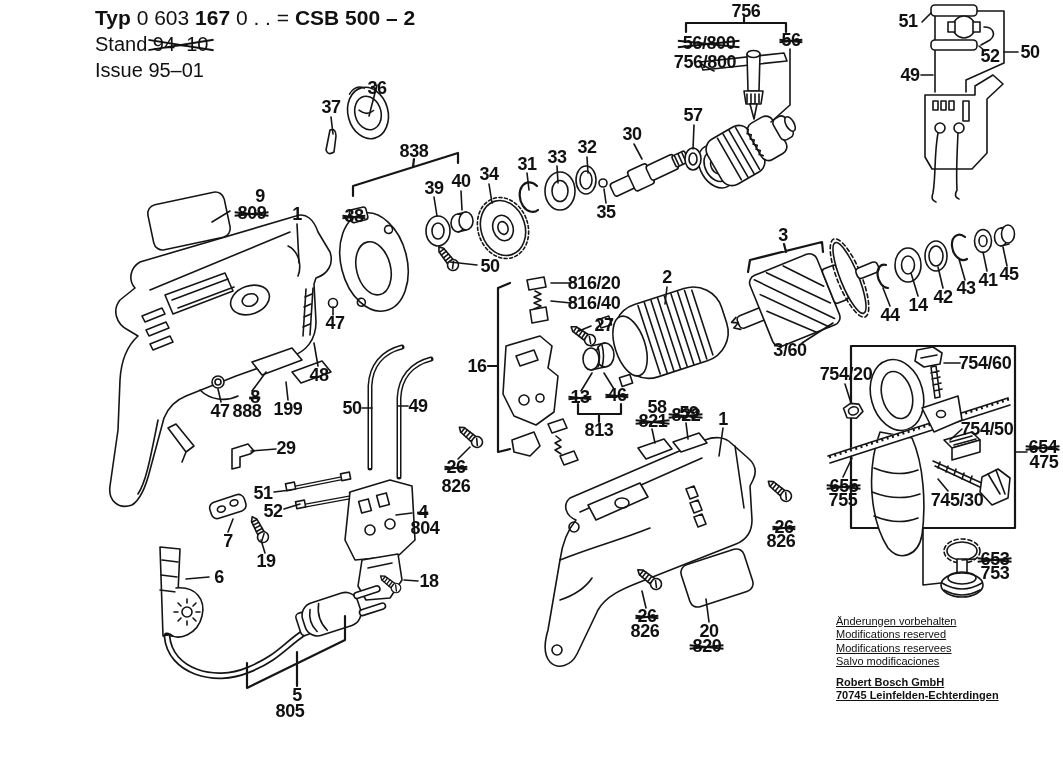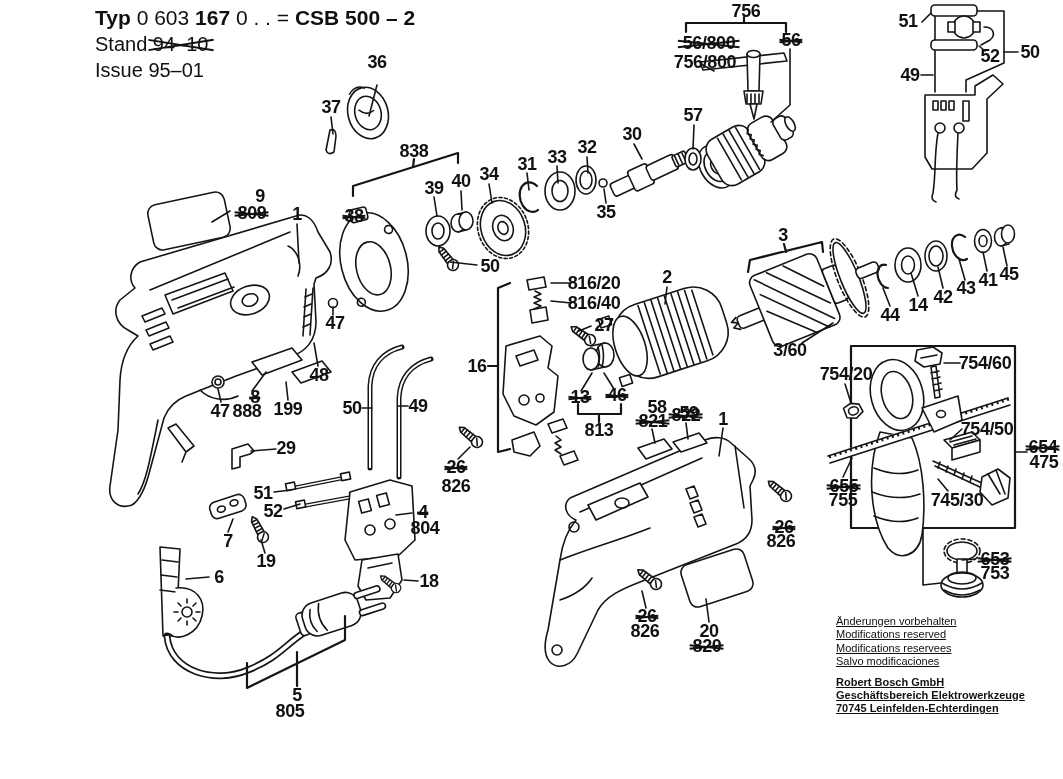--- a/index.html
+++ b/index.html
@@ -445,21 +445,21 @@
 
   <div id="labels-layer">
       <div class="plabel" style="left: 746px; top: 11px;"><span>756</span></div>
       <div class="plabel" style="left: 709px; top: 43px;"><span class="struck">56/800</span></div>
       <div class="plabel" style="left: 705px; top: 62px;"><span>756/800</span></div>
       <div class="plabel" style="left: 791px; top: 40px;"><span class="struck">56</span></div>
       <div class="plabel" style="left: 908px; top: 21px;"><span>51</span></div>
       <div class="plabel" style="left: 990px; top: 56px;"><span>52</span></div>
       <div class="plabel" style="left: 1030px; top: 52px;"><span>50</span></div>
       <div class="plabel" style="left: 910px; top: 75px;"><span>49</span></div>
-      <div class="plabel" style="left: 377px; top: 62px;"><span>36</span></div>
+      <div class="plabel" style="left: 377px; top: 88px;"><span>36</span></div>
       <div class="plabel" style="left: 331px; top: 107px;"><span>37</span></div>
       <div class="plabel" style="left: 414px; top: 151px;"><span>838</span></div>
       <div class="plabel" style="left: 434px; top: 188px;"><span>39</span></div>
       <div class="plabel" style="left: 461px; top: 181px;"><span>40</span></div>
       <div class="plabel" style="left: 489px; top: 174px;"><span>34</span></div>
       <div class="plabel" style="left: 527px; top: 164px;"><span>31</span></div>
       <div class="plabel" style="left: 557px; top: 157px;"><span>33</span></div>
       <div class="plabel" style="left: 587px; top: 147px;"><span>32</span></div>
       <div class="plabel" style="left: 632px; top: 134px;"><span>30</span></div>
       <div class="plabel" style="left: 693px; top: 115px;"><span>57</span></div>
@@ -529,18 +529,17 @@
       <div class="plabel" style="left: 995px; top: 573px;"><span>753</span></div>
     </div>
 
   <div id="footer-block">
     <div>Änderungen vorbehalten</div>
     <div>Modifications reserved</div>
     <div>Modifications reservees</div>
     <div>Salvo modificaciones</div>
     <div id="footer-company">
       <div>Robert Bosch GmbH</div>
-      <div>Geschäftsbereich Elektrowerkzeuge</div>
       <div>70745 Leinfelden-Echterdingen</div>
     </div>
   </div>
 
 </div>
 
 </body></html>

